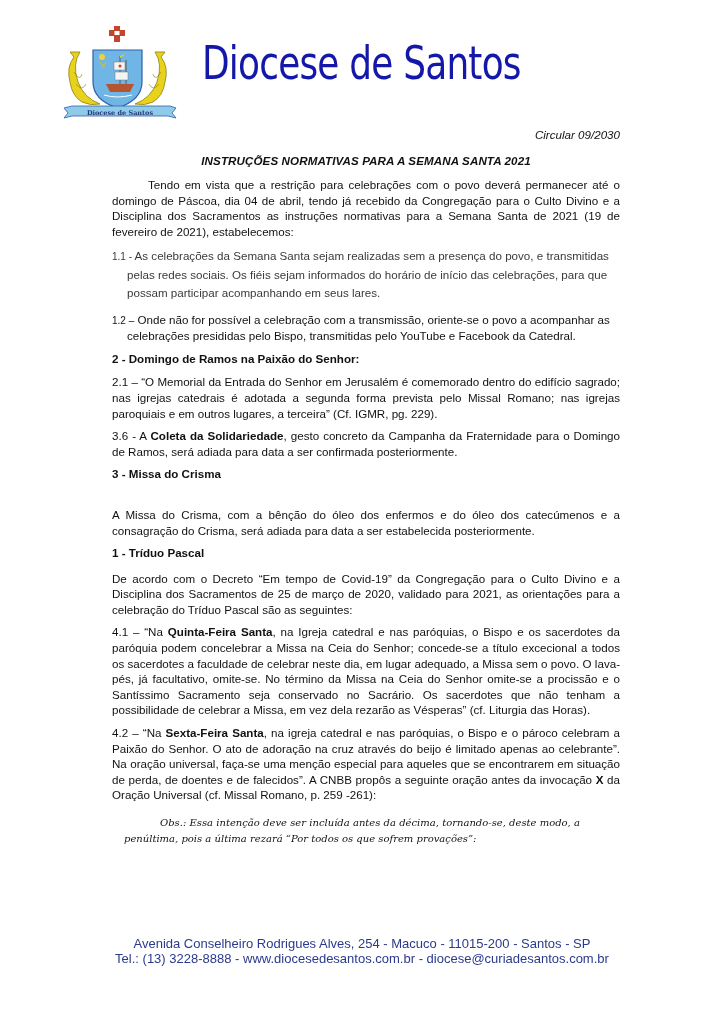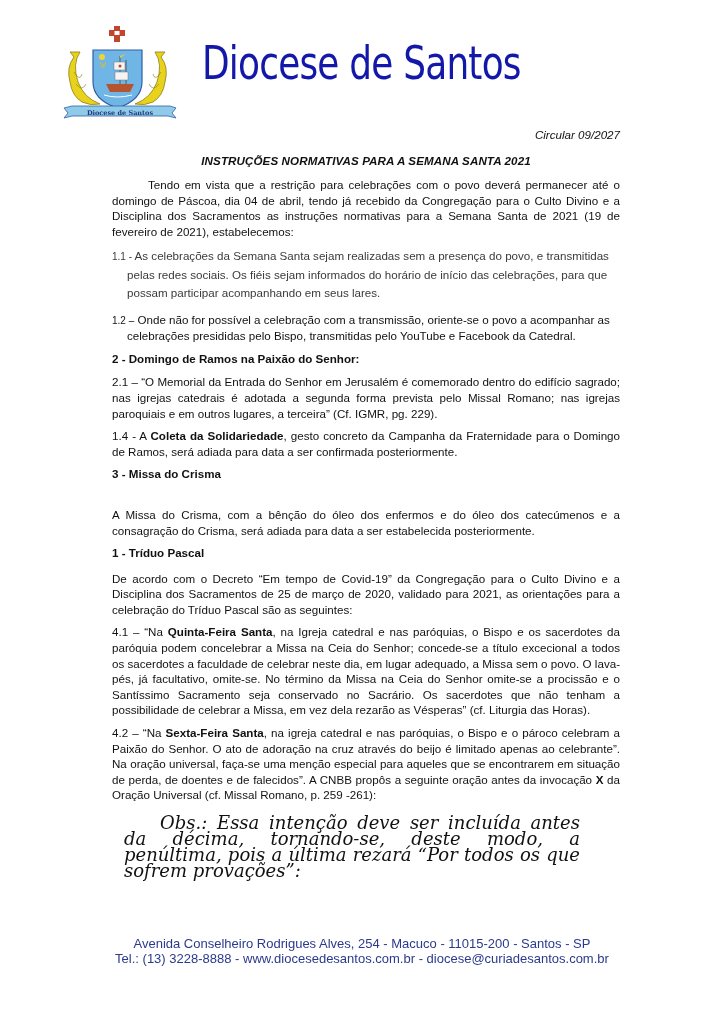--- a/index.html
+++ b/index.html
@@ -17,21 +17,21 @@
           font-family:"Liberation Sans", sans-serif; font-size:11.6px; line-height:15.6px; color:#111; }
   .circ { text-align:right; font-style:italic; margin:0 0 10px 0; }
   .title { text-align:center; font-weight:bold; margin:0 0 9px 0; letter-spacing:0.1px;font-style:italic; }
   p { margin:0 0 7px 0; text-align:justify; }
   .indent { text-indent:36px; }
   .sec { font-weight:bold; margin:0 0 8px 0; }
   .hang { padding-left:15px; text-indent:-15px; text-align:left; }
   .hang .num { font-size:10px; }
   .gray { color:#3a3a3a; }
   .l11 { line-height:18px; margin-bottom:10px; }
-  .obs { font-family:"DejaVu Serif", serif; font-style:italic; font-size:18px; line-height:16px;
+  .obs { font-family:"DejaVu Serif", serif; font-style:italic; font-size:10px; line-height:16px;
          margin:12px 0 0 12px; width:456px; text-align:justify; color:#111; }
   .obs .first { text-indent:36px; display:block; }
 
   .footer { position:absolute; left:0; width:724px; top:936px; text-align:center;
             font-family:"Liberation Sans", sans-serif; font-size:13px; line-height:15px; color:#2b3a8c; }
   .footer a { color:#2b3a8c; text-decoration:none; }
 </style>
 </head>
 <body>
 
@@ -63,30 +63,30 @@
       <path d="M14 60 Q20 70 22 62 M16 72 Q22 80 26 72" stroke="#8a7d10" stroke-width="0.6" fill="none"></path>
       <path d="M101 60 Q95 70 93 62 M99 72 Q93 80 89 72" stroke="#8a7d10" stroke-width="0.6" fill="none"></path>
 
       <path d="M4 96 L12 94 L110 94 L116 96 L112 101 L116 106 L108 104 L12 104 L4 106 L8 101 Z" fill="#8fcbe9" stroke="#2f5fa6" stroke-width="0.8"></path>
       <text x="60" y="102.5" text-anchor="middle" font-family="DejaVu Serif, serif" font-size="6.5" font-weight="bold" fill="#233a7a">Diocese de Santos</text>
     </svg>
     <div class="brand">Diocese de Santos</div>
   </div>
 
   <div class="body">
-    <div class="circ">Circular 09/2027</div>
+    <div class="circ">Circular 09/2030</div>
     <div class="title">INSTRUÇÕES NORMATIVAS PARA A SEMANA SANTA 2021</div>
     <p class="indent">Tendo em vista que a restrição para celebrações com o povo deverá permanecer até o domingo de Páscoa, dia 04 de abril, tendo já recebido da Congregação para o Culto Divino e a Disciplina dos Sacramentos as instruções normativas para a Semana Santa de 2021 (19 de fevereiro de 2021), estabelecemos:</p>
 
     <p class="hang gray l11"><span class="num">1.1 -</span><span> As celebrações da Semana Santa sejam realizadas sem a presença do povo, e transmitidas pelas redes sociais. Os fiéis sejam informados do horário de início das celebrações, para que possam participar acompanhando em seus lares.</span></p>
     <p class="hang"><span class="num">1.2 –</span><span> Onde não for possível a celebração com a transmissão, oriente-se o povo a acompanhar as celebrações presididas pelo Bispo, transmitidas pelo YouTube e Facebook da Catedral.</span></p>
 
     <div class="sec">2 - Domingo de Ramos na Paixão do Senhor:</div>
     <p>2.1 – “O Memorial da Entrada do Senhor em Jerusalém é comemorado dentro do edifício sagrado; nas igrejas catedrais é adotada a segunda forma prevista pelo Missal Romano; nas igrejas paroquiais e em outros lugares, a terceira” (Cf. IGMR, pg. 229).</p>
-    <p><span>1.4 - A </span><b>Coleta da Solidariedade</b><span>, gesto concreto da Campanha da Fraternidade para o Domingo de Ramos, será adiada para data a ser confirmada posteriormente.</span></p>
+    <p><span>3.6 - A </span><b>Coleta da Solidariedade</b><span>, gesto concreto da Campanha da Fraternidade para o Domingo de Ramos, será adiada para data a ser confirmada posteriormente.</span></p>
 
     <div class="sec">3 - Missa do Crisma</div>
     <p style="margin-top:25px">A Missa do Crisma, com a bênção do óleo dos enfermos e do óleo dos catecúmenos e a consagração do Crisma, será adiada para data a ser estabelecida posteriormente.</p>
 
     <div class="sec">1 - Tríduo Pascal</div>
     <p style="margin-top:10px">De acordo com o Decreto “Em tempo de Covid-19” da Congregação para o Culto Divino e a Disciplina dos Sacramentos de 25 de março de 2020, validado para 2021, as orientações para a celebração do Tríduo Pascal são as seguintes:</p>
     <p><span>4.1 – “Na </span><b>Quinta-Feira Santa</b><span>, na Igreja catedral e nas paróquias, o Bispo e os sacerdotes da paróquia podem concelebrar a Missa na Ceia do Senhor; concede-se a título excecional a todos os sacerdotes a faculdade de celebrar neste dia, em lugar adequado, a Missa sem o povo. O lava-pés, já facultativo, omite-se. No término da Missa na Ceia do Senhor omite-se a procissão e o Santíssimo Sacramento seja conservado no Sacrário. Os sacerdotes que não tenham a possibilidade de celebrar a Missa, em vez dela rezarão as Vésperas” (cf. Liturgia das Horas).</span></p>
     <p><span>4.2 – “Na </span><b>Sexta-Feira Santa</b><span>, na igreja catedral e nas paróquias, o Bispo e o pároco celebram a Paixão do Senhor. O ato de adoração na cruz através do beijo é limitado apenas ao celebrante”. Na oração universal, faça-se uma menção especial para aqueles que se encontrarem em situação de perda, de doentes e de falecidos”. A CNBB propôs a seguinte oração antes da invocação </span><b>X</b><span> da Oração Universal (cf. Missal Romano, p. 259 -261):</span></p>
 
     <div class="obs">

